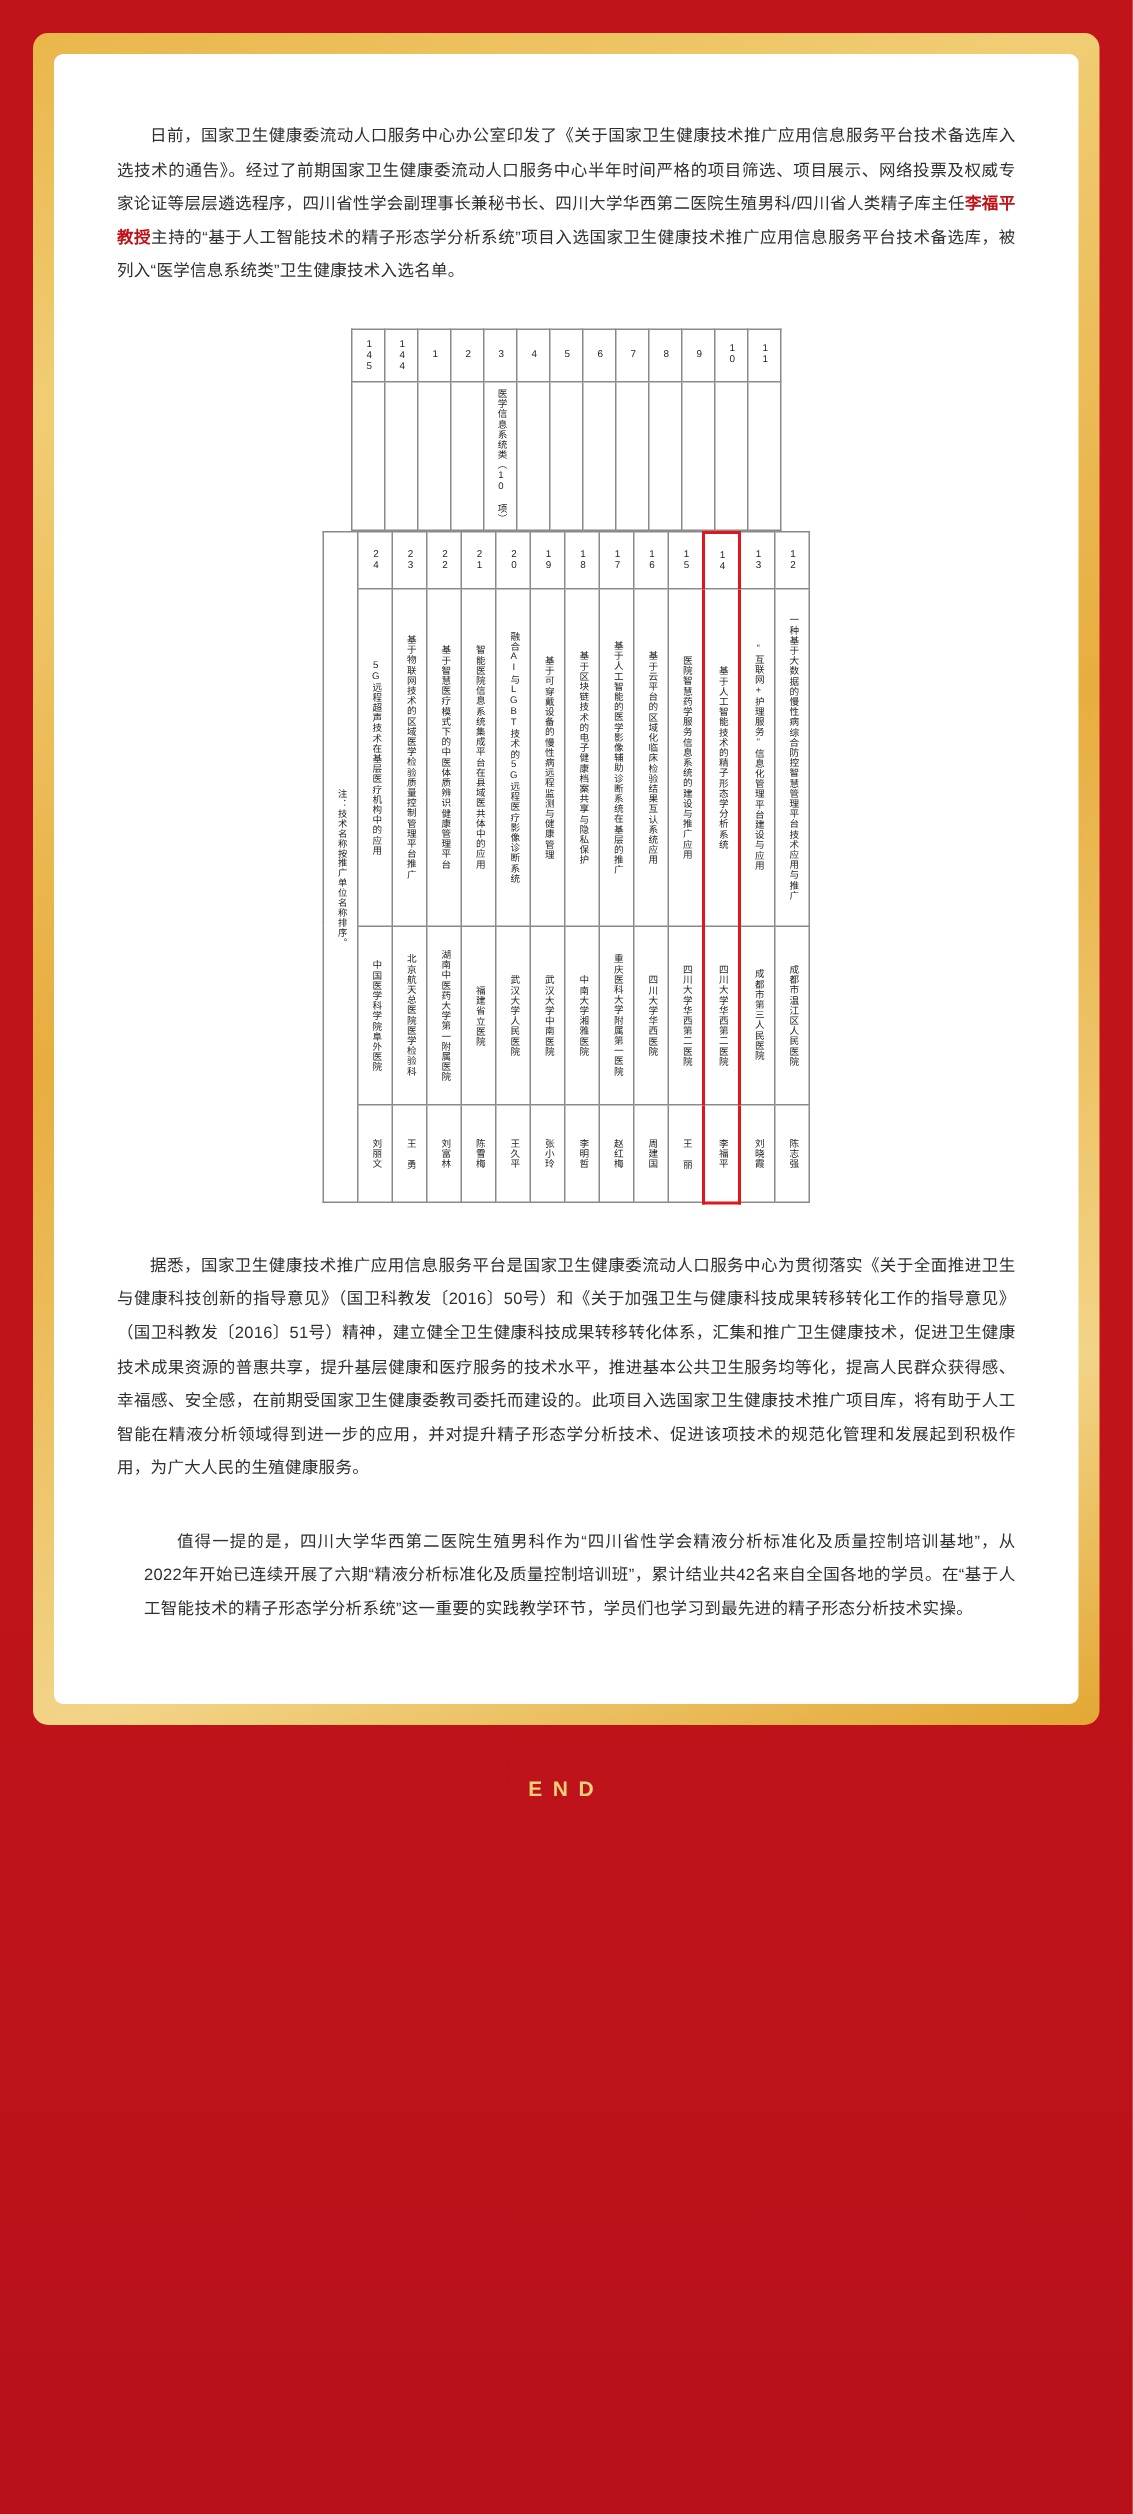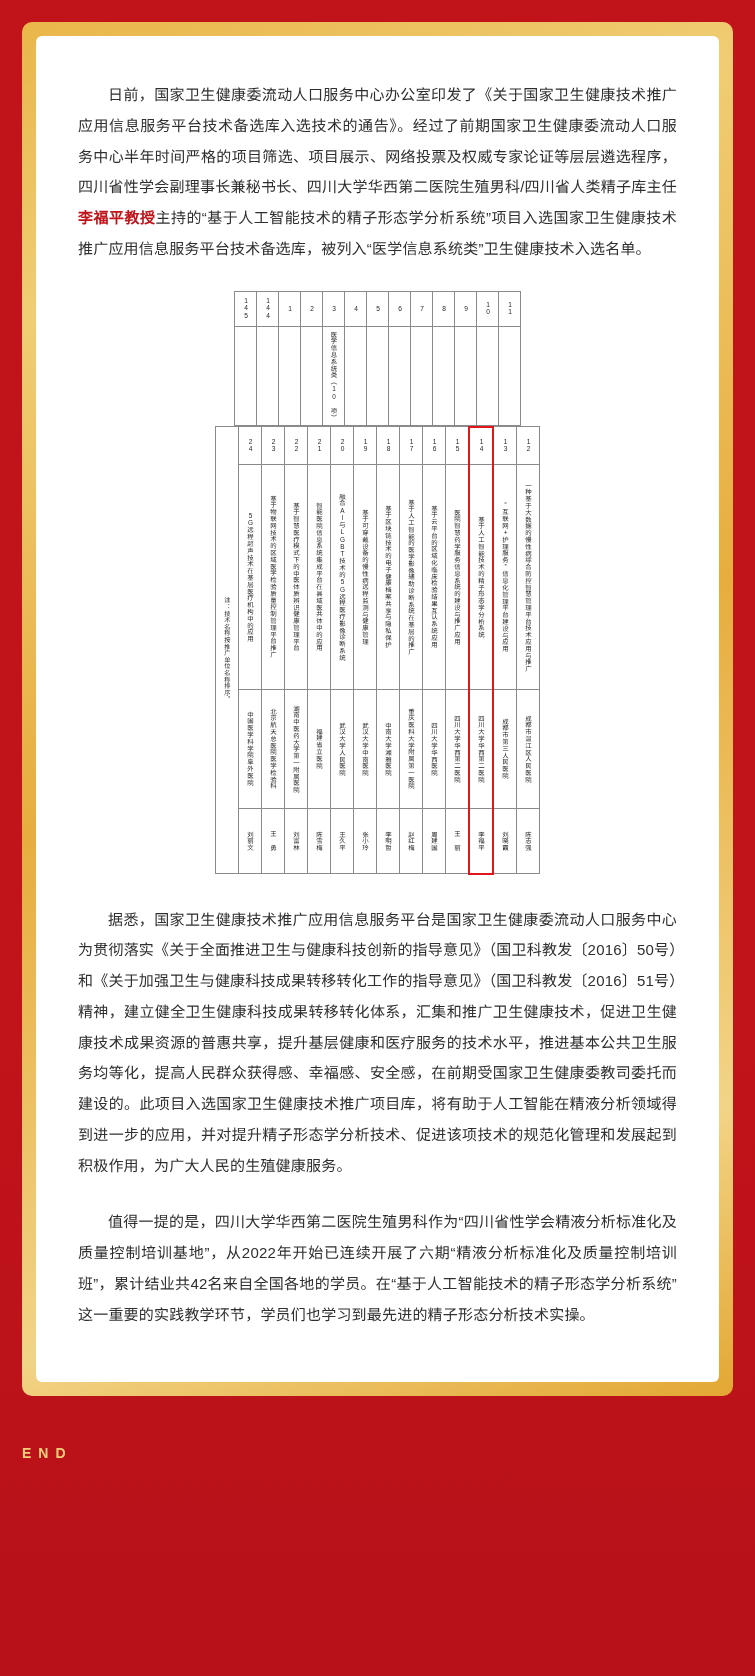--- a/index.html
+++ b/index.html
@@ -29,29 +29,30 @@
     box-sizing: border-box;
   }
   .card {
     background: #ffffff;
     border-radius: 6px;
     padding: 44px 42px 52px 42px;
     box-sizing: border-box;
   }
   p.para {
     margin: 0 0 26px 0;
-    font-size: 15px;
+    font-size: 11px;
     line-height: 2.05;
     color: #2f2f2f;
     text-align: justify;
     text-indent: 2em;
     letter-spacing: 0.2px;
   }
   p.para:last-of-type {
     margin-bottom: 0;
+    margin-left: 18px;
   }
   .hl {
     color: #c0131a;
     font-weight: bold;
   }
   
   .figure {
     margin: 6px 0 30px 0;
     text-align: center;
   }
@@ -105,21 +106,22 @@
   .mini-table td.body { height: 72px; }
   
   .main-table td.idx { width: 22px; height: 36px; }
   .main-table td.desc { height: 224px; }
   .main-table td.org  { height: 118px; }
   .main-table td.name { height: 64px; }
   .main-table td.side { width: 22px; }
   .note-cell .vcell { font-size: 6.2px; }
   
   .footer {
-    padding: 48px 0 30px 0;
+    text-align: center;
+    padding: 34px 0 30px 0;
   }
   .end-text {
     color: #f2cf7a;
     font-size: 14px;
     letter-spacing: 7px;
     font-weight: bold;
   }
 </style>
 </head>
 <body>

